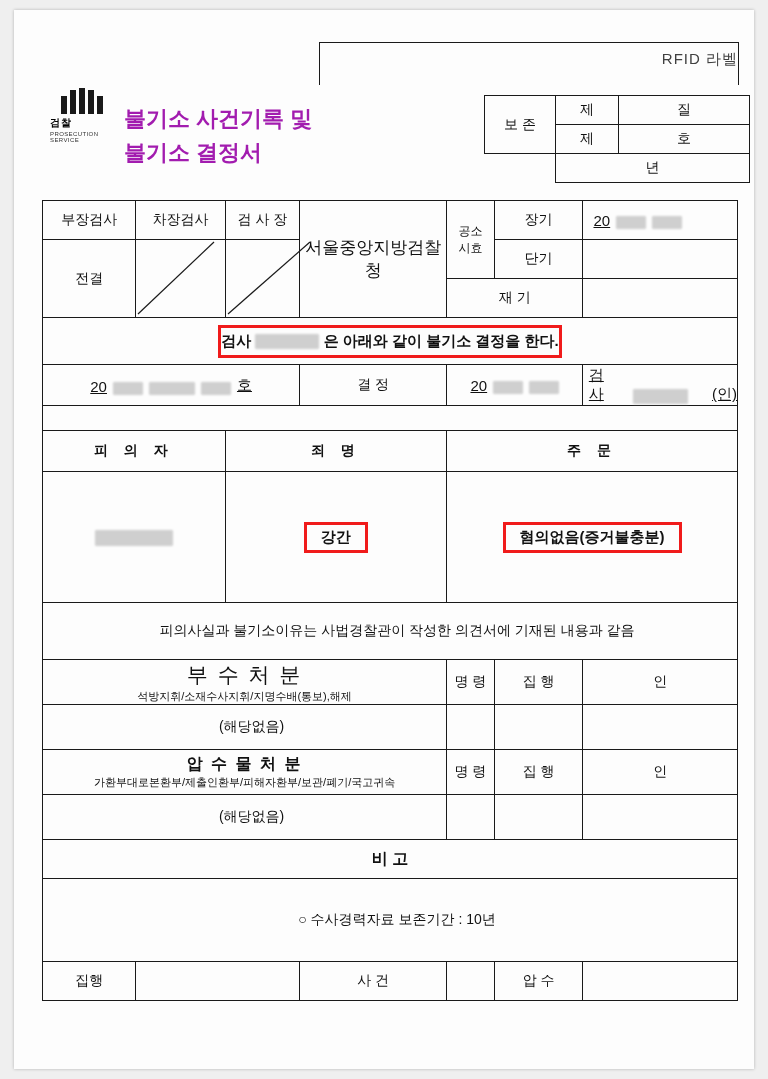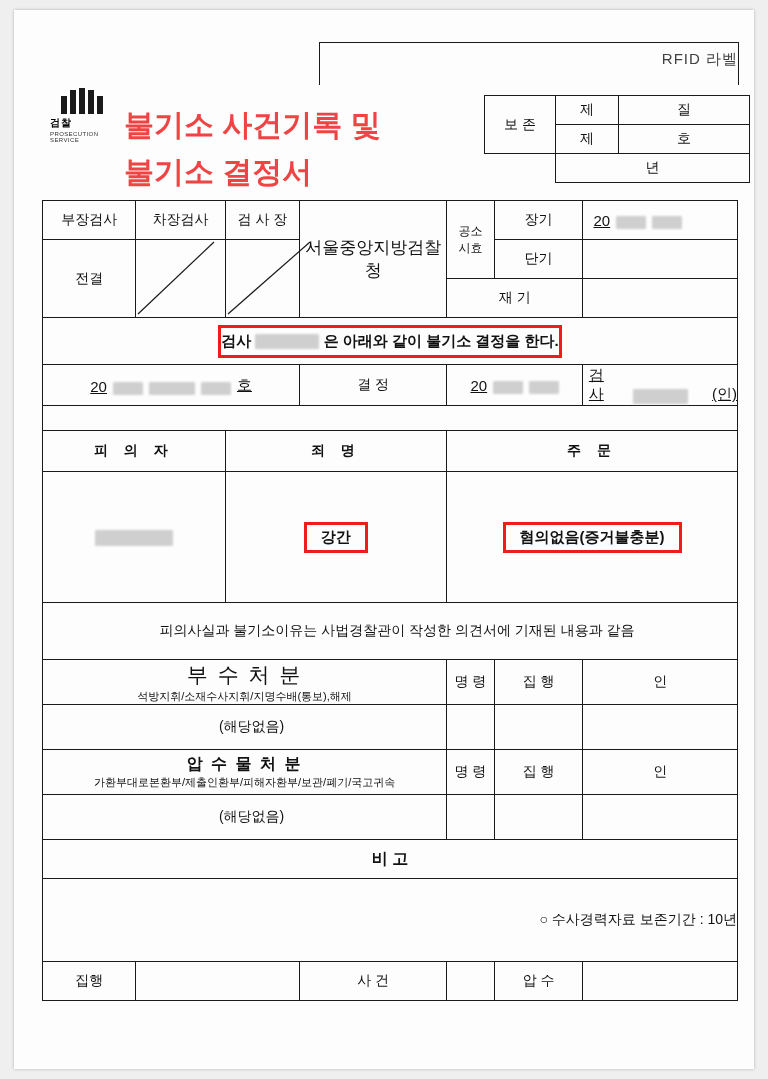--- a/index.html
+++ b/index.html
@@ -23,21 +23,21 @@
   .logo{position:absolute;left:36px;top:78px;width:64px;text-align:left;}
   .logo .bars{display:flex;justify-content:center;gap:3px;height:26px;align-items:flex-end;}
   .logo .bars i{display:block;width:6px;background:#1a1a1a;}
   .logo .bars i:nth-child(1){height:18px}
   .logo .bars i:nth-child(2){height:24px}
   .logo .bars i:nth-child(3){height:26px}
   .logo .bars i:nth-child(4){height:24px}
   .logo .bars i:nth-child(5){height:18px}
   .logo .kr{font-size:10px;font-weight:bold;margin-top:2px;letter-spacing:1px;}
   .logo .en{font-size:6px;margin-top:1px;letter-spacing:.4px;color:#333;}
-  .title{position:absolute;left:110px;top:92px;font-size:30px;font-weight:bold;line-height:1.55;color:#ef4444;}
+  .title{position:absolute;left:110px;top:92px;font-size:22px;font-weight:bold;line-height:1.55;color:#a21caf;}
 
   
   .preserve{position:absolute;left:470px;top:85px;}
   .preserve td{height:28px;}
 
   
   .main{position:absolute;left:28px;top:190px;width:696px;}
   .main td{height:38px;}
 
   .big{font-size:16px;font-weight:bold;letter-spacing:6px;}
@@ -241,21 +241,21 @@
         <td colspan="4" class="left mid" style="height:44px;">(해당없음)</td>
         <td></td>
         <td></td>
         <td></td>
       </tr>
 
       <tr>
         <td colspan="7" style="height:38px;font-size:16px;font-weight:bold;">비            고</td>
       </tr>
       <tr>
-        <td colspan="7" class="left mid" style="height:82px;vertical-align:middle;text-align:right;">○  수사경력자료  보존기간 : 10년</td>
+        <td colspan="7" class="left mid" style="height:82px;vertical-align:middle;">○  수사경력자료  보존기간 : 10년</td>
       </tr>
 
       <tr>
         <td style="width:42px;height:38px;" class="mid">집행</td>
         <td colspan="2"></td>
         <td style="width:54px;" class="mid">사 건</td>
         <td colspan="1"></td>
         <td style="width:54px;" class="mid">압 수</td>
         <td></td>
       </tr>

